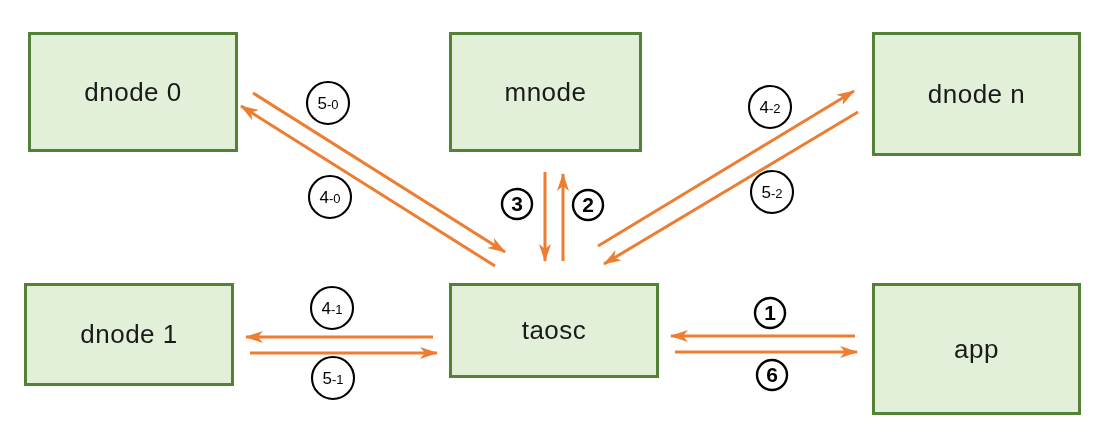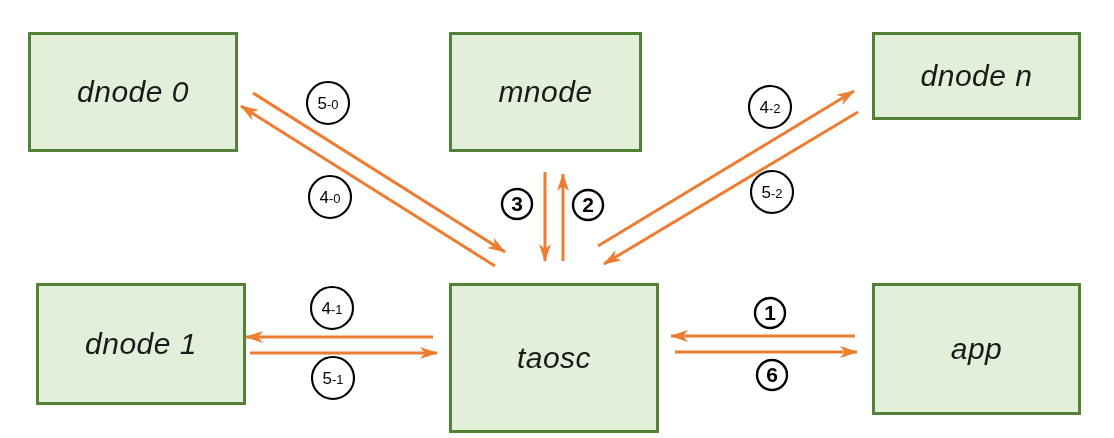--- a/index.html
+++ b/index.html
@@ -23,25 +23,24 @@
     background:var(--bg);
   }
   .node{
     position:absolute;
     box-sizing:border-box;
     background:var(--node-fill);
     border:3px solid var(--node-border);
     display:flex;align-items:center;justify-content:center;
   }
   .node-label{
-    font-size:30px;
+    font-size:26px;
     color:var(--text);
     letter-spacing:.5px;
     white-space:nowrap;
-    font-style:italic;
   }
   svg.edges{
     position:absolute;left:0;top:0;
     pointer-events:none;
   }
   .edge{
     stroke:var(--accent);
     stroke-width:3;
     fill:none;
   }
@@ -64,27 +63,27 @@
 <body>
 
 <div class="canvas">
 
   <div class="node" style="left:28px;top:32px;width:210px;height:120px">
     <span class="node-label">dnode 0</span>
   </div>
   <div class="node" style="left:449px;top:32px;width:193px;height:120px">
     <span class="node-label">mnode</span>
   </div>
-  <div class="node" style="left:872px;top:32px;width:209px;height:88px">
+  <div class="node" style="left:872px;top:32px;width:209px;height:124px">
     <span class="node-label">dnode n</span>
   </div>
-  <div class="node" style="left:36px;top:283px;width:210px;height:122px">
+  <div class="node" style="left:24px;top:283px;width:210px;height:103px">
     <span class="node-label">dnode 1</span>
   </div>
-  <div class="node" style="left:449px;top:283px;width:210px;height:150px">
+  <div class="node" style="left:449px;top:283px;width:210px;height:95px">
     <span class="node-label">taosc</span>
   </div>
   <div class="node" style="left:872px;top:283px;width:209px;height:132px">
     <span class="node-label">app</span>
   </div>
 
   <svg class="edges" width="1114" height="438" viewBox="0 0 1114 438">
     <defs>
       <marker id="ah" viewBox="0 0 18 12" refX="17" refY="6" markerWidth="18" markerHeight="12" markerUnits="userSpaceOnUse" orient="auto">
         <path d="M0,0 L18,6 L0,12 L5,6 Z"></path>

